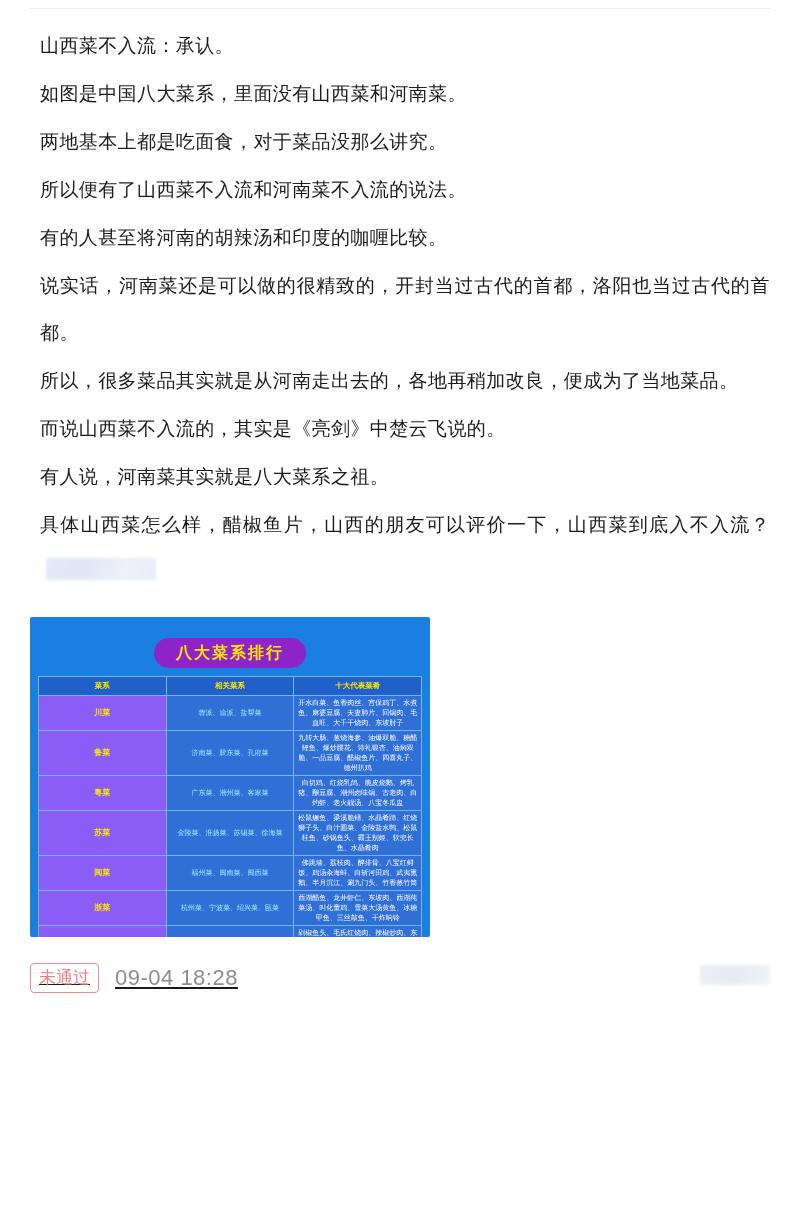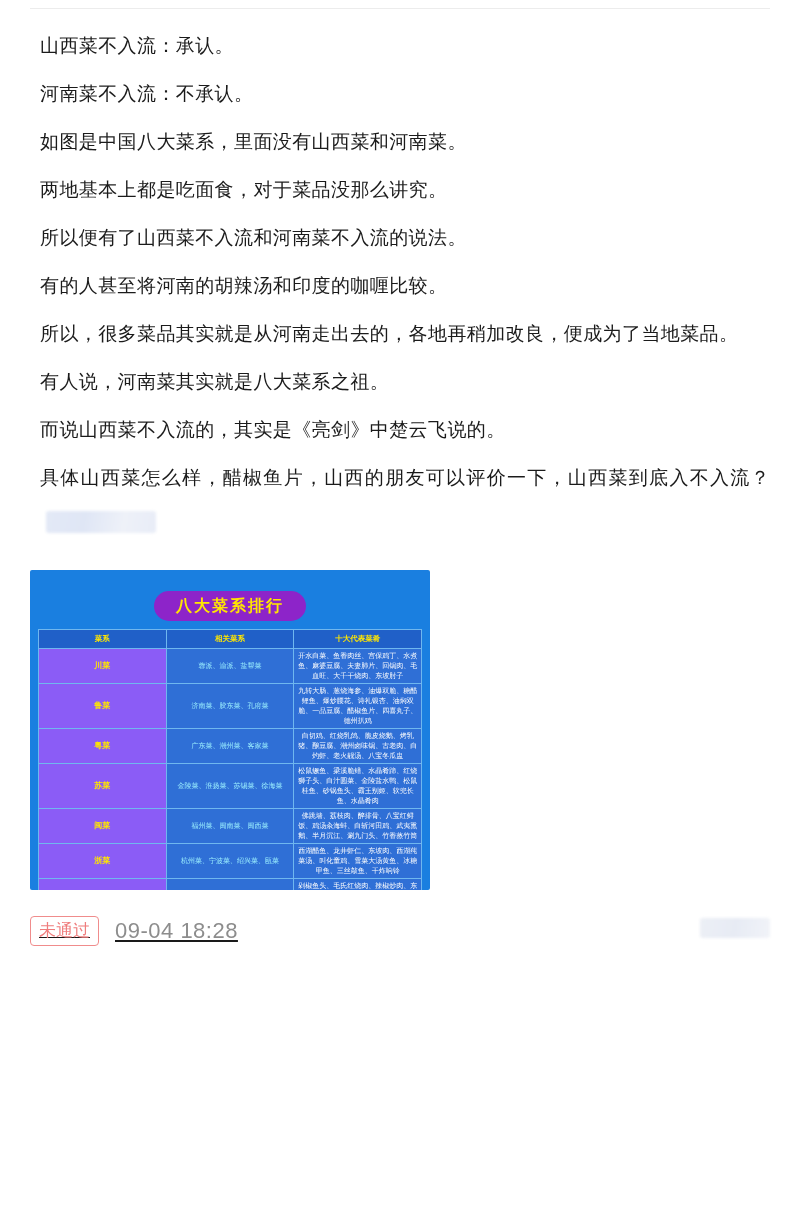--- a/index.html
+++ b/index.html
@@ -170,28 +170,28 @@
   }
 </style>
 </head>
 <body>
 
 <div class="page">
   <div class="top-rule"></div>
 
   <div class="post-body">
     <p class="para">山西菜不入流：承认。</p>
-    <p class="para">河南菜不入流：不承认。</p>
     <p class="para">如图是中国八大菜系，里面没有山西菜和河南菜。</p>
     <p class="para">两地基本上都是吃面食，对于菜品没那么讲究。</p>
     <p class="para">所以便有了山西菜不入流和河南菜不入流的说法。</p>
     <p class="para">有的人甚至将河南的胡辣汤和印度的咖喱比较。</p>
+    <p class="para">说实话，河南菜还是可以做的很精致的，开封当过古代的首都，洛阳也当过古代的首都。</p>
     <p class="para">所以，很多菜品其实就是从河南走出去的，各地再稍加改良，便成为了当地菜品。</p>
+    <p class="para">而说山西菜不入流的，其实是《亮剑》中楚云飞说的。</p>
     <p class="para">有人说，河南菜其实就是八大菜系之祖。</p>
-    <p class="para">而说山西菜不入流的，其实是《亮剑》中楚云飞说的。</p>
     <p class="para last-line"><span>具体山西菜怎么样，醋椒鱼片，山西的朋友可以评价一下，山西菜到底入不入流？</span><span class="redact"></span></p>
   </div>
 
   <div class="img-wrap">
     <div class="cuisine-table">
       <div class="ct-title">八大菜系排行</div>
       <table class="ct-grid">
         <thead>
           <tr>
             <th class="c1">菜系</th>

